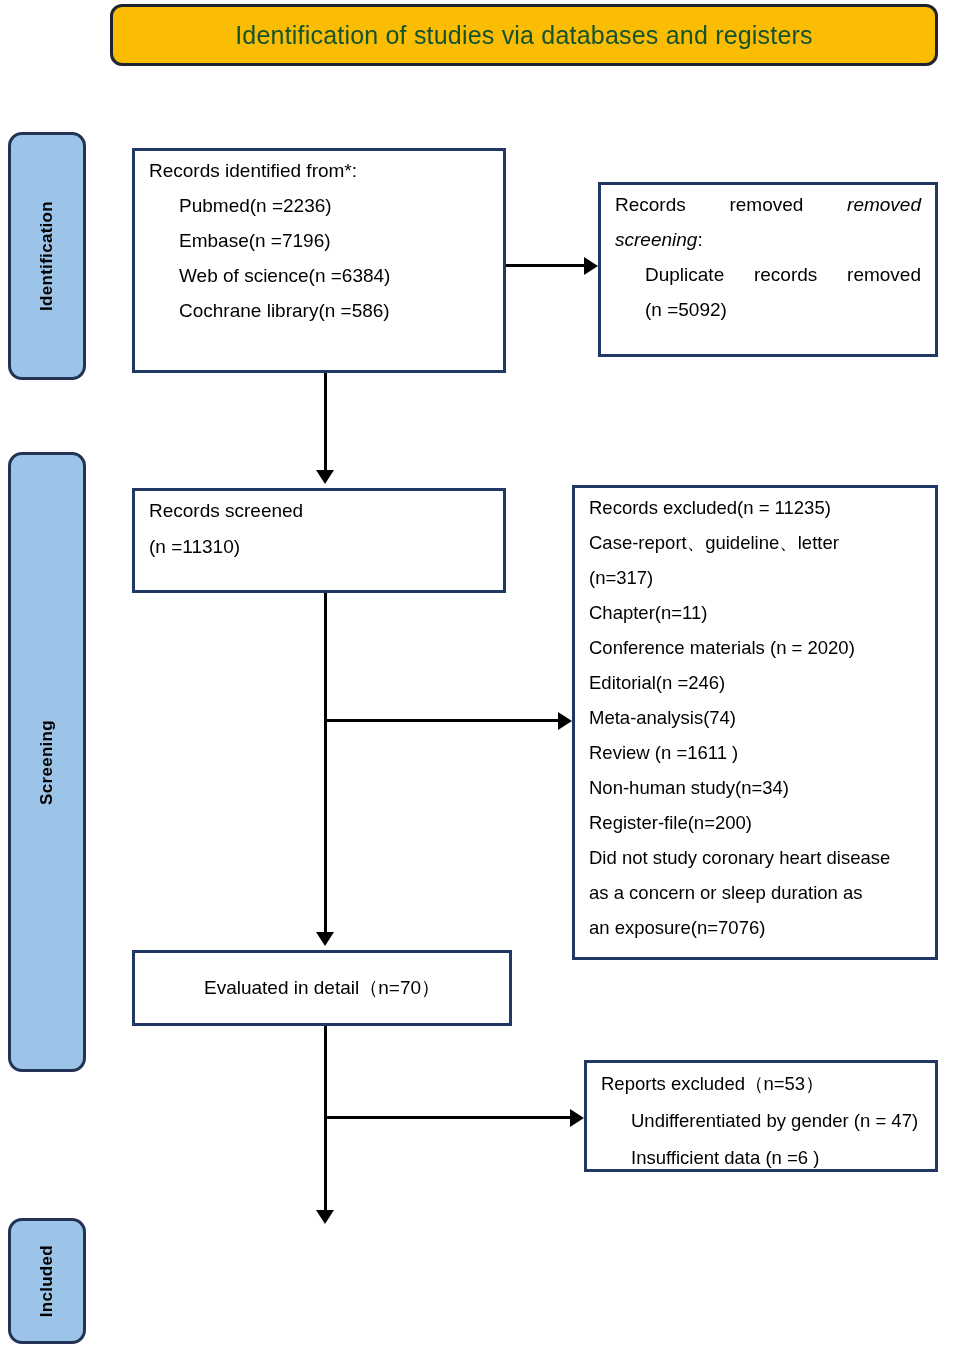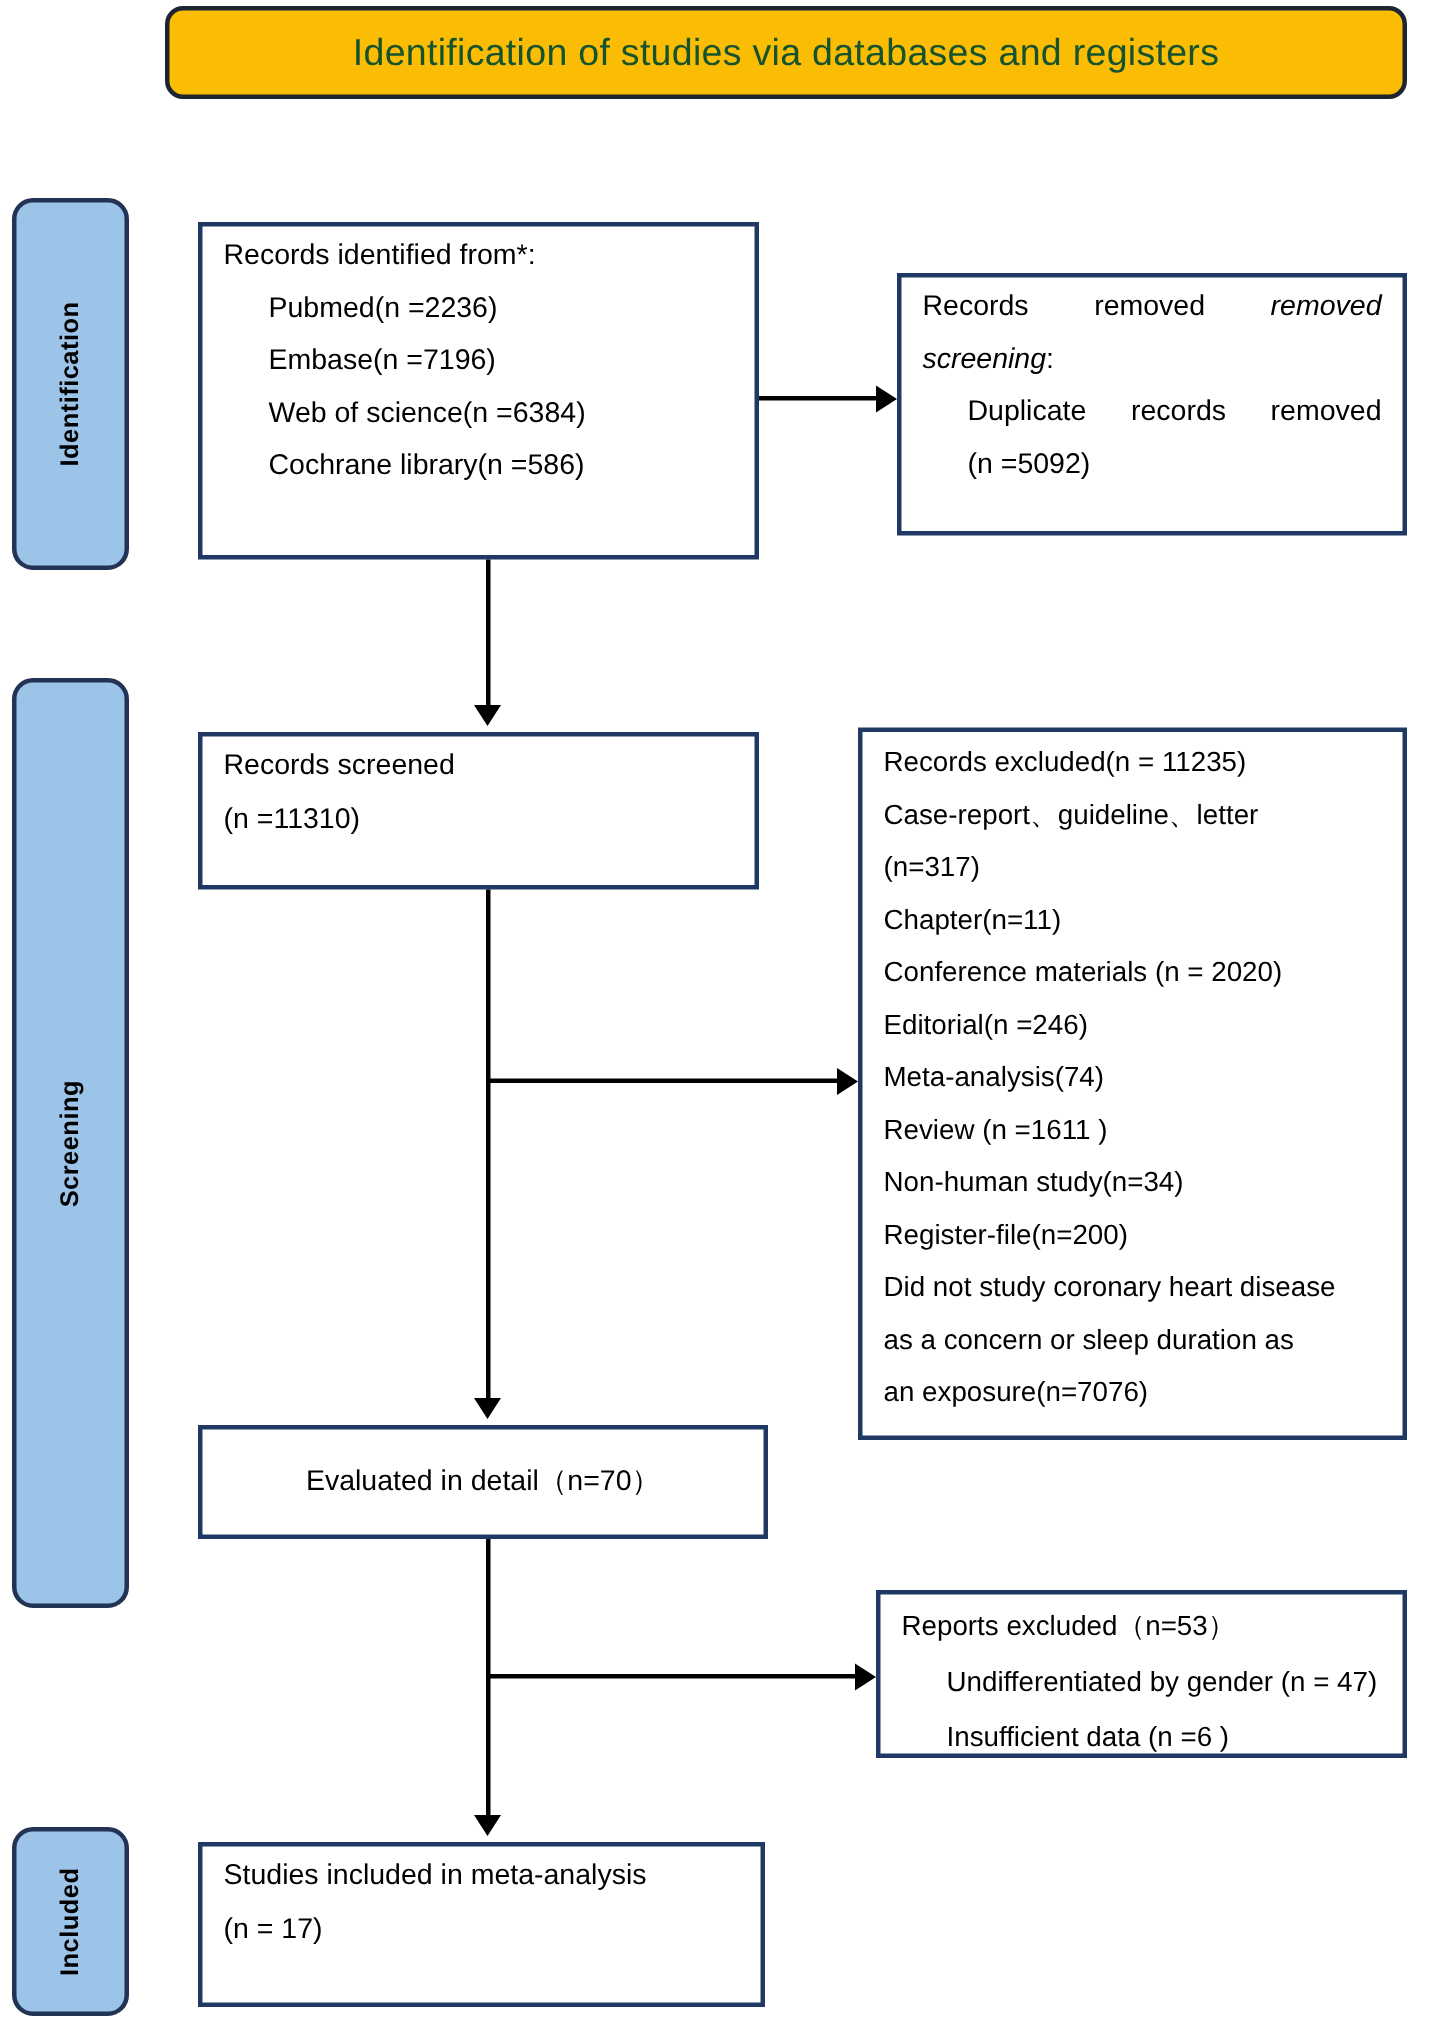--- a/index.html
+++ b/index.html
@@ -196,24 +196,20 @@
   <div class="flow-box" id="box-evaluated">
     <div class="line">Evaluated in detail（n=70）</div>
   </div>
 
   <div class="flow-box" id="box-reports-excl">
     <div class="line">Reports excluded（n=53）</div>
     <div class="line indent">Undifferentiated by gender (n = 47)</div>
     <div class="line indent">Insufficient data (n =6 )</div>
   </div>
 
-  <div class="flow-box" id="box-included-final">
-    <div class="line">Studies included in meta-analysis</div>
-    <div class="line">(n = 17)</div>
-  </div>
 
   <div class="conn conn-h" style="left:506px; top:264px; width:80px;"></div>
   <div class="arrow-right" style="left:584px; top:257px;"></div>
 
   <div class="conn conn-v" style="left:324px; top:373px; height:99px;"></div>
   <div class="arrow-down" style="left:316px; top:470px;"></div>
 
   <div class="conn conn-v" style="left:324px; top:593px; height:340px;"></div>
   <div class="arrow-down" style="left:316px; top:932px;"></div>
 

